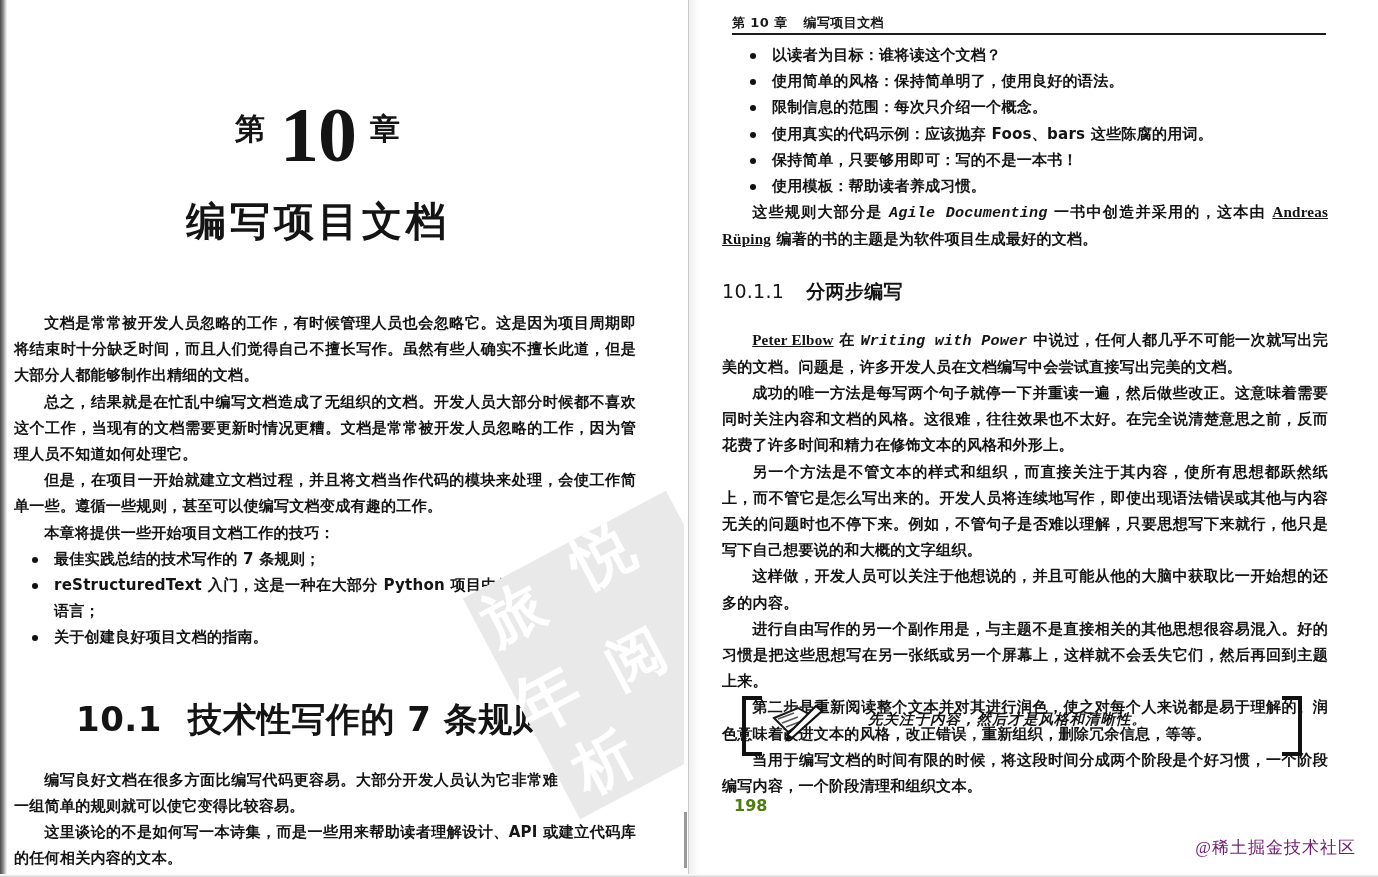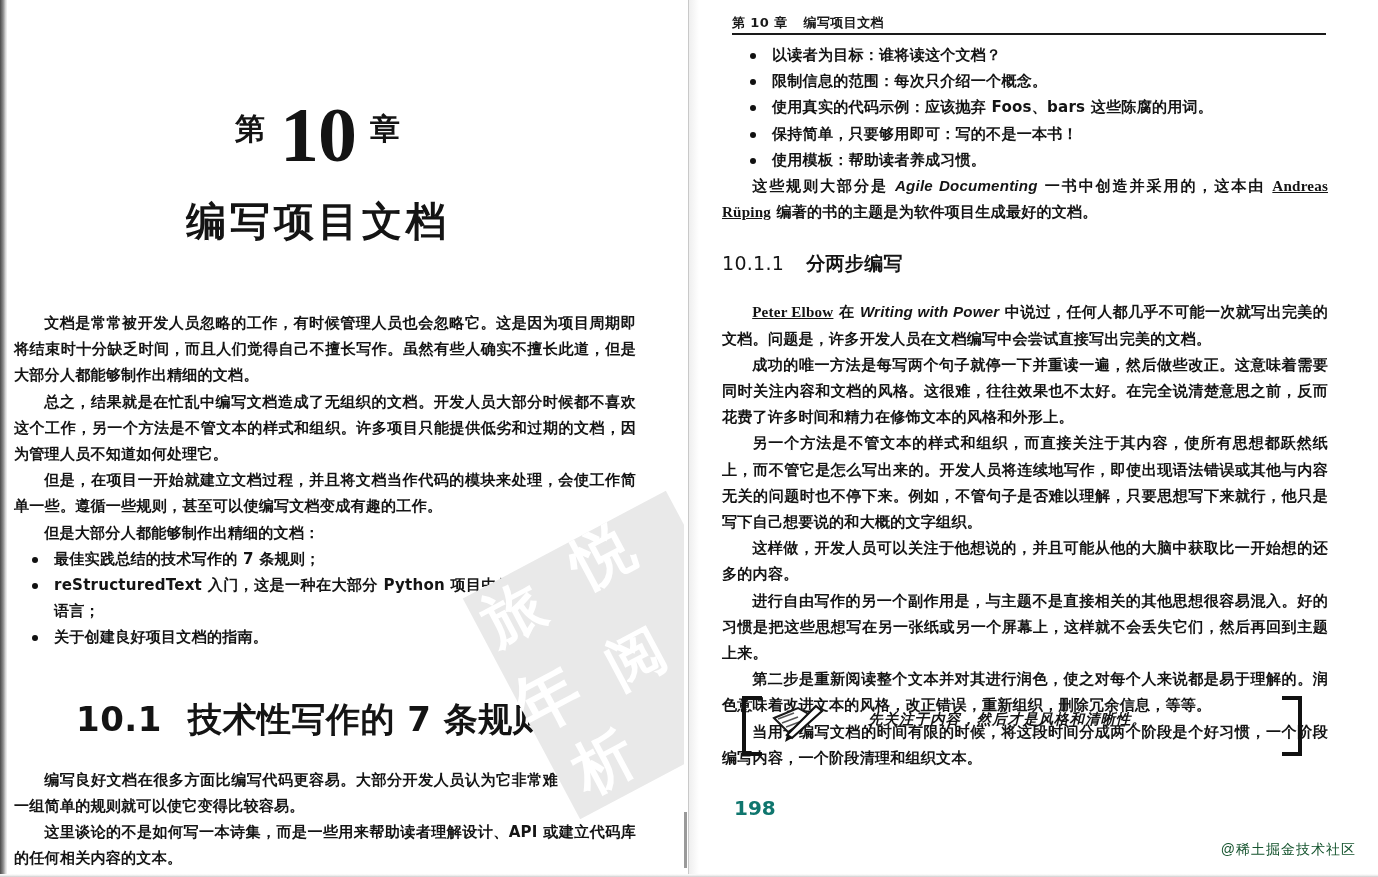--- a/index.html
+++ b/index.html
@@ -172,21 +172,21 @@
   ul.bullets.rp li::before { left: 28px; }
 
   .sec-h2 {
     font-size: 19px;
     font-weight: bold;
     font-family: "DejaVu Sans", "Liberation Sans", sans-serif;
     margin: 26px 0 22px 0;
     letter-spacing: 0.3px;
   }
   .sec-h2 .sec-num { margin-right: 22px; font-weight: normal; }
-  .it { font-style: italic; font-family: Liberation Sans, sans-serif; font-weight: bold; margin-top: 46px; }
+  .it { font-style: italic; font-family: Liberation Mono, monospace; font-weight: bold; margin-top: 46px; }
   .lat { font-family: "Liberation Serif","DejaVu Serif",serif; font-weight: bold; text-decoration: underline; }
 
   
   .note {
     position: absolute;
     left: 20px; top: 696px;
     width: 600px;
     height: 58px;
   }
   .note .brk {
@@ -204,24 +204,24 @@
     left: 148px; top: 14px;
     font-size: 14.5px;
     font-family: "DejaVu Sans", "Liberation Sans", sans-serif;
     font-weight: bold;
     font-style: italic;
     letter-spacing: 1px;
   }
   .folio {
     position: absolute;
     left: 34px; top: 796px;
-    font-size: 20px;
-    font-family: "DejaVu Sans", "Liberation Sans", sans-serif;
-    font-weight: bold;
-    color: #0f766e;
+    font-size: 16px;
+    font-family: "DejaVu Sans", "Liberation Sans", sans-serif;
+    font-weight: bold;
+    color: #4d7c0f;
   }
 
   
   .wm-band {
     position: absolute;
     pointer-events: none;
     background: #e9e9e9;
     transform: rotate(-28deg);
     overflow: hidden;
   }
@@ -231,23 +231,23 @@
     font-family: "DejaVu Sans", "Liberation Sans", sans-serif;
     font-weight: bold;
     line-height: 1;
     user-select: none;
   }
   #wm-left  { left: 500px; top: 530px; width: 230px; height: 250px; }
 
   .wm-brand {
     position: absolute;
     right: 22px; bottom: 18px;
-    font-size: 14px;
-    color: #14532d;
-    font-family: Liberation Sans, sans-serif;
+    font-size: 17px;
+    color: #701a75;
+    font-family: Liberation Serif, serif;
     letter-spacing: 1px;
     user-select: none;
   }
 </style>
 </head>
 <body>
 
 <div class="spread">
 
   <div class="scan-edge-left"></div>
@@ -259,23 +259,23 @@
 
     <div class="chapter-head">
       <div class="chapter-line1">
         <span class="ch-word">第</span><span class="ch-num">10</span><span class="ch-word">章</span>
       </div>
       <div class="chapter-line2">编写项目文档</div>
     </div>
 
     <div class="body-col-left">
       <p class="para">文档是常常被开发人员忽略的工作，有时候管理人员也会忽略它。这是因为项目周期即将结束时十分缺乏时间，而且人们觉得自己不擅长写作。虽然有些人确实不擅长此道，但是大部分人都能够制作出精细的文档。</p>
-      <p class="para">总之，结果就是在忙乱中编写文档造成了无组织的文档。开发人员大部分时候都不喜欢这个工作，另一个方法是不管文本的样式和组织。许多项目只能提供低劣和过期的文档，因为管理人员不知道如何处理它。</p>
+      <p class="para">总之，结果就是在忙乱中编写文档造成了无组织的文档。开发人员大部分时候都不喜欢这个工作，当现有的文档需要更新时情况更糟。文档是常常被开发人员忽略的工作，因为管理人员不知道如何处理它。</p>
       <p class="para">但是，在项目一开始就建立文档过程，并且将文档当作代码的模块来处理，会使工作简单一些。遵循一些规则，甚至可以使编写文档变成有趣的工作。</p>
-      <p class="para">但是大部分人都能够制作出精细的文档：</p>
+      <p class="para">本章将提供一些开始项目文档工作的技巧：</p>
 
       <ul class="bullets">
         <li>最佳实践总结的技术写作的 7 条规则；</li>
         <li>reStructuredText 入门，这是一种在大部分 Python 项目中使用的普通文本标记语言；</li>
         <li>关于创建良好项目文档的指南。</li>
       </ul>
 
       <h2 class="sec-h1">
         <span class="sec-num">10.1</span><span>技术性写作的 7 条规则</span>
       </h2>
@@ -300,20 +300,21 @@
 
     <div class="run-head">
       <span class="rh-chap">第 10 章</span><span>编写项目文档</span>
     </div>
     <div class="run-head-rule"></div>
 
     <div class="body-col-right">
 
       <ul class="bullets rp">
         <li>以读者为目标：谁将读这个文档？</li>
+        <li>使用简单的风格：保持简单明了，使用良好的语法。</li>
         <li>限制信息的范围：每次只介绍一个概念。</li>
         <li>使用真实的代码示例：应该抛弃 Foos、bars 这些陈腐的用词。</li>
         <li>保持简单，只要够用即可：写的不是一本书！</li>
         <li>使用模板：帮助读者养成习惯。</li>
       </ul>
 
       <p class="para"><span>这些规则大部分是 </span><span class="it">Agile Documenting</span><span> 一书中创造并采用的，这本由 </span><span class="lat">Andreas Rüping</span><span> 编著的书的主题是为软件项目生成最好的文档。</span></p>
 
       <h3 class="sec-h2">
         <span class="sec-num">10.1.1</span><span>分两步编写</span>

